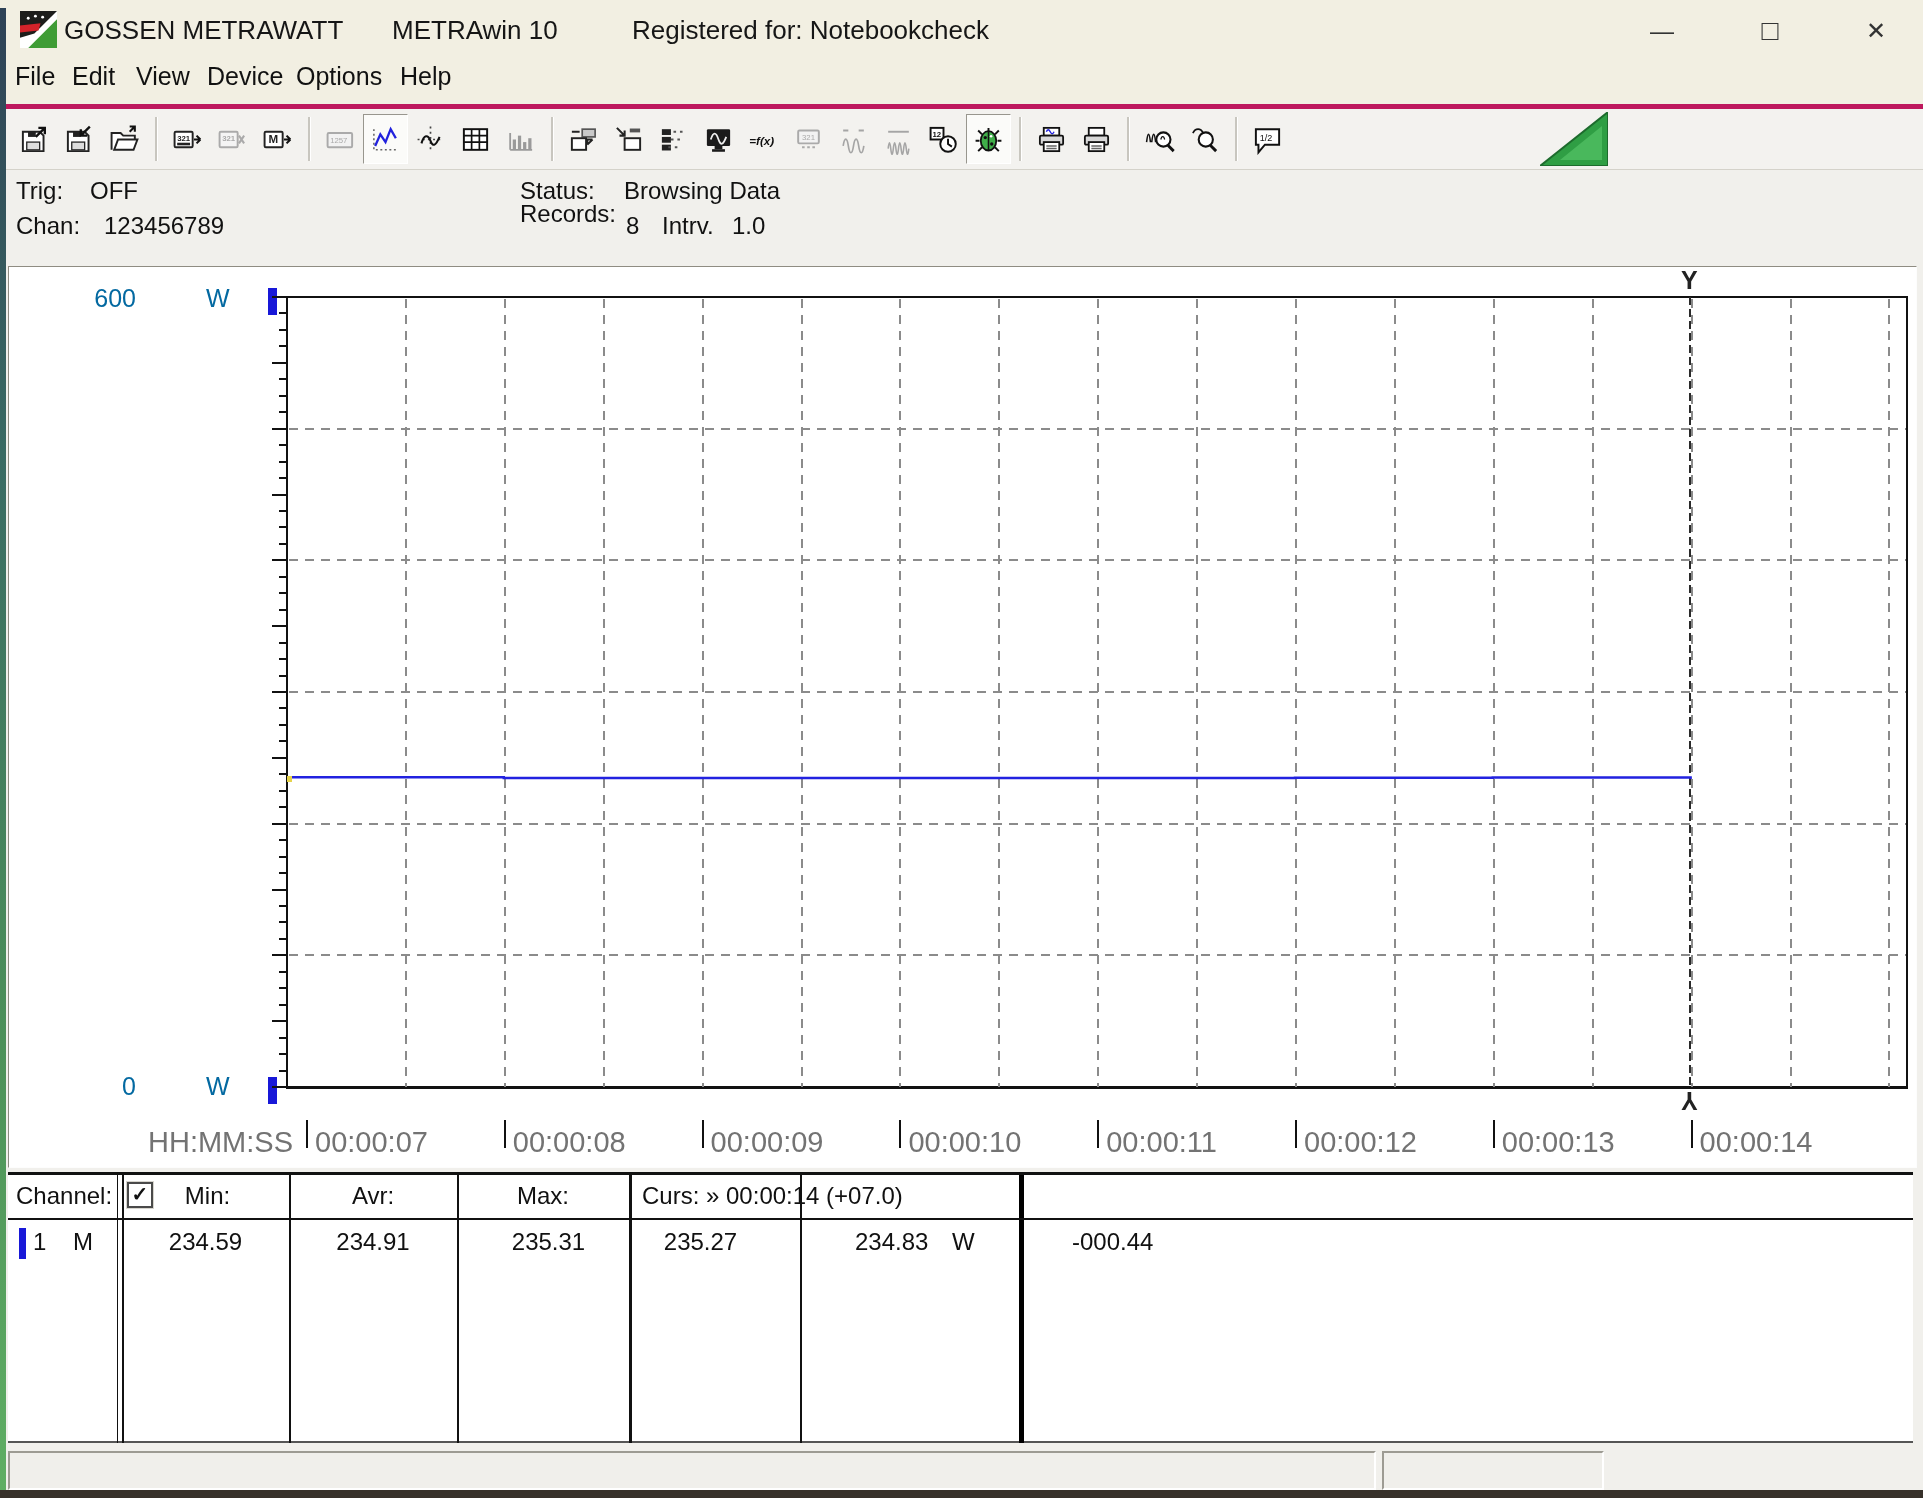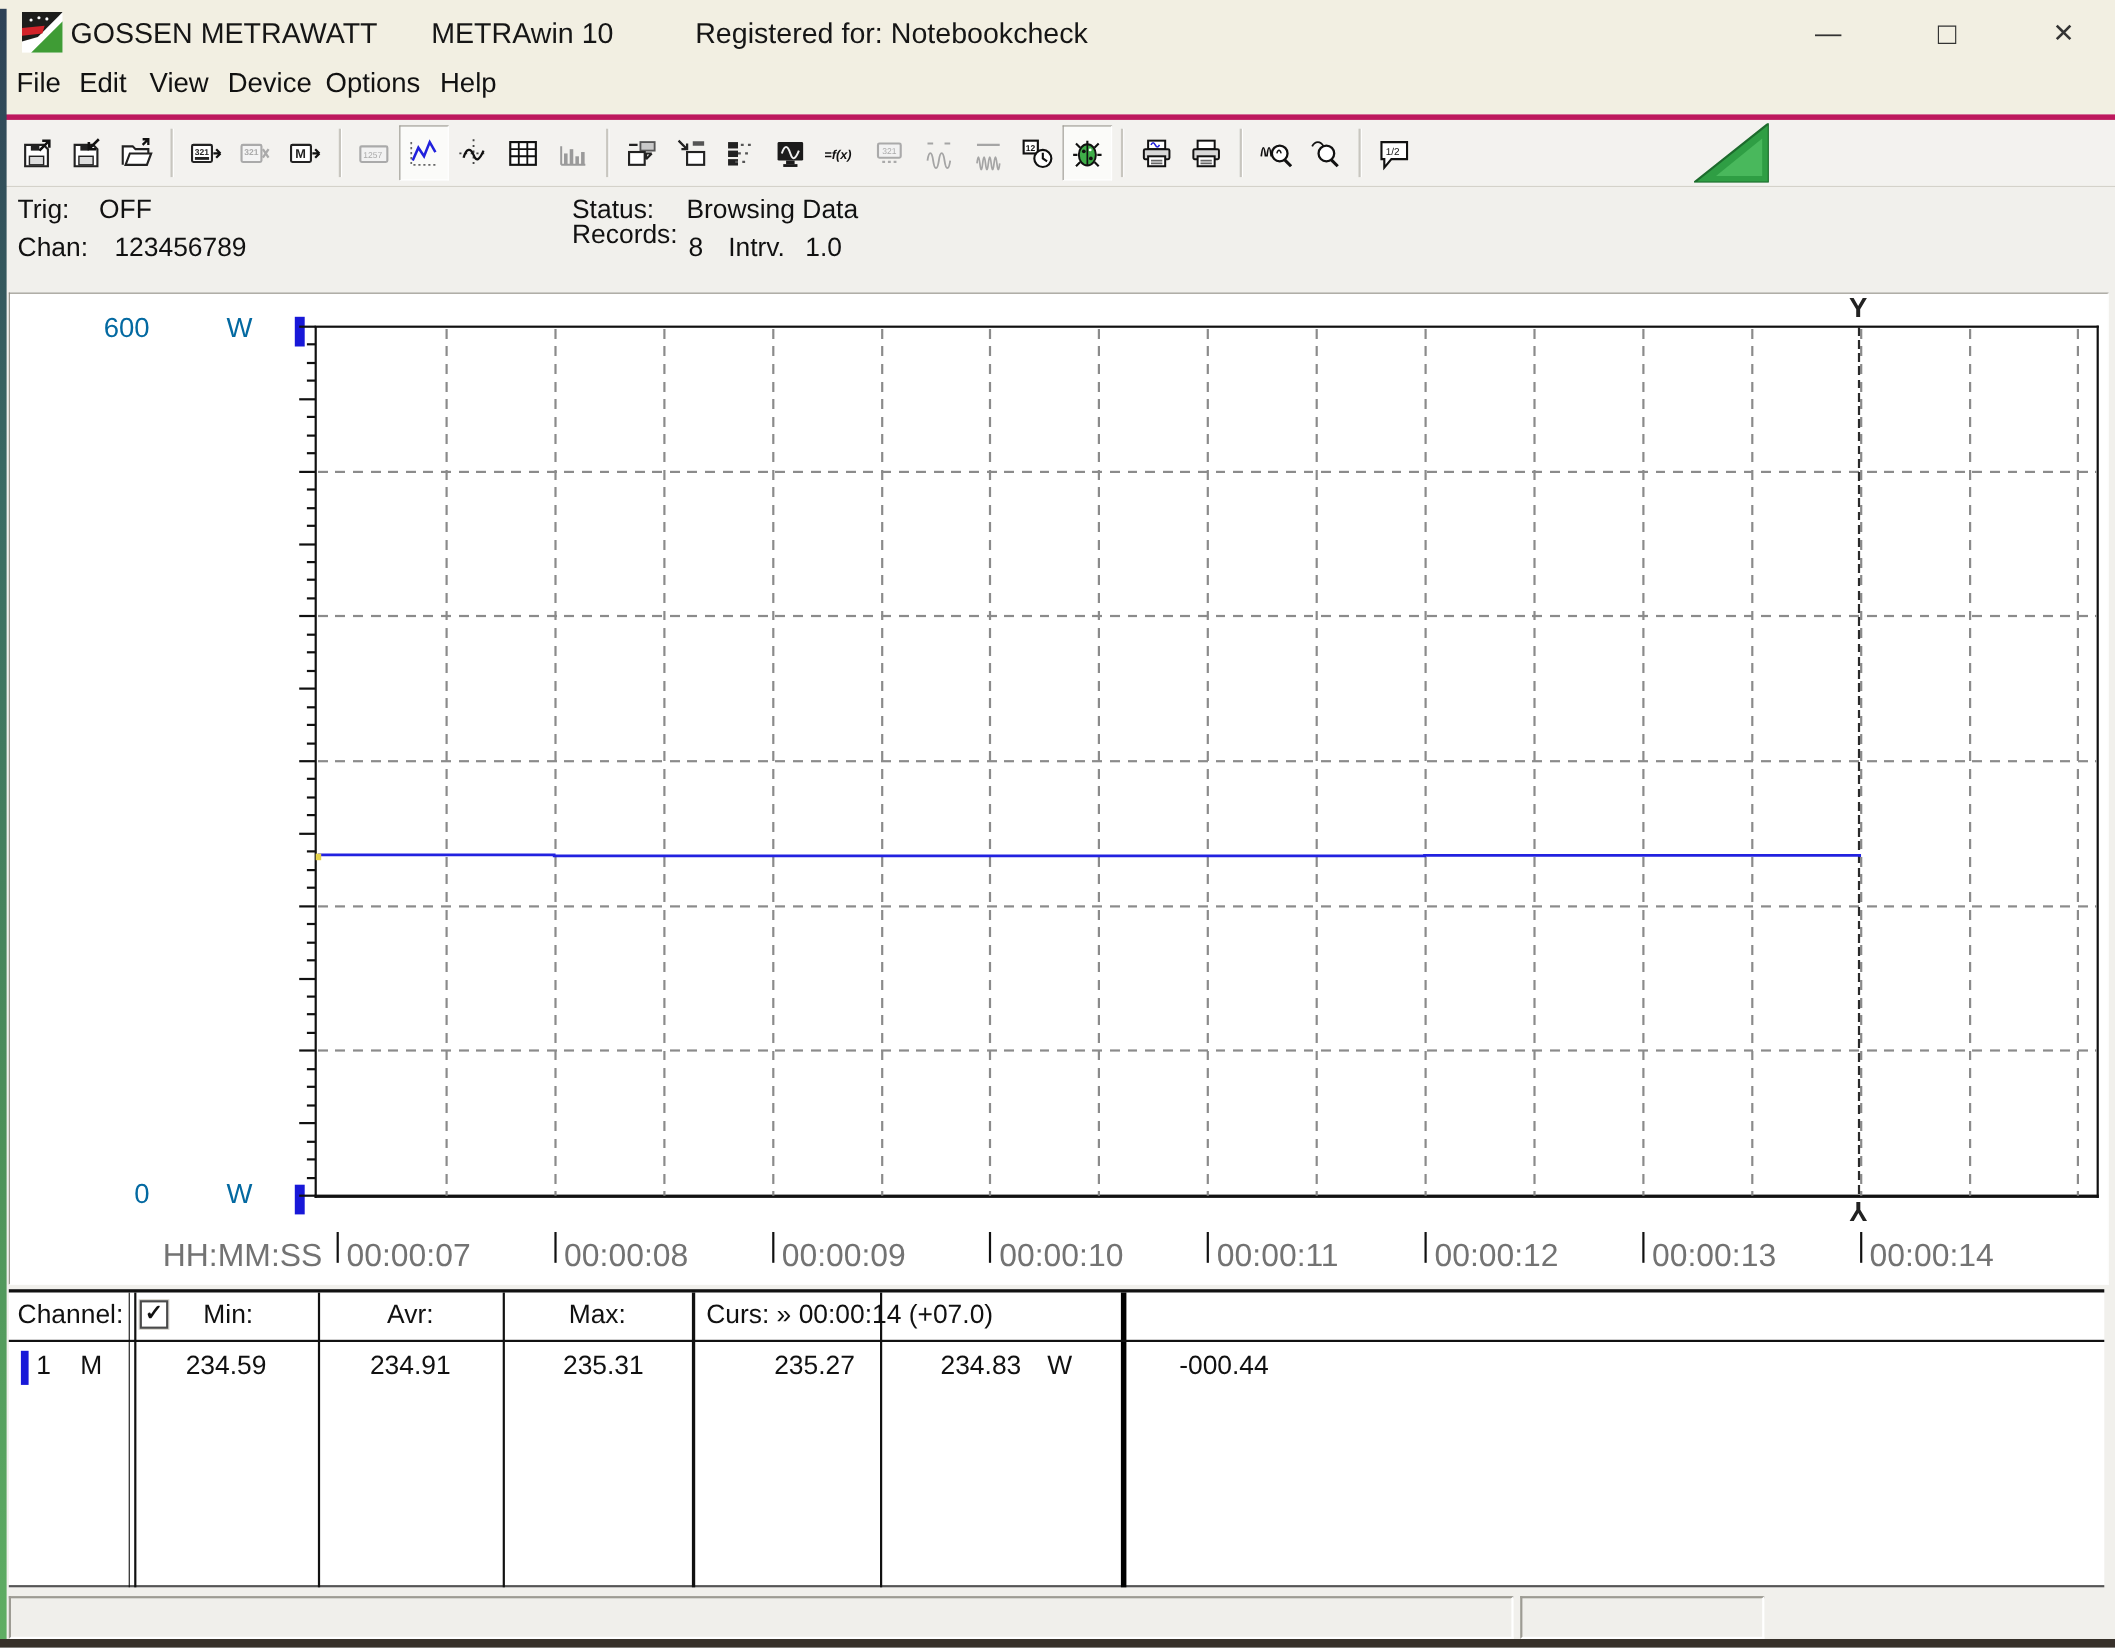--- a/index.html
+++ b/index.html
@@ -452,21 +452,21 @@
   <span class="tcell tcc" style="left:289px;top:1182px;width:168px;">Avr:</span>
   <span class="tcell tcc" style="left:457px;top:1182px;width:172px;">Max:</span>
   <span class="tcell" style="left:642px;top:1182px;">Curs: » 00:00:14 (+07.0)</span>
 
   <div class="rowmark"></div>
   <span class="tcell" style="left:33px;top:1228px;">1</span>
   <span class="tcell" style="left:73px;top:1228px;">M</span>
   <span class="tcell tcc" style="left:122px;top:1228px;width:167px;">234.59</span>
   <span class="tcell tcc" style="left:289px;top:1228px;width:168px;">234.91</span>
   <span class="tcell tcc" style="left:457px;top:1228px;width:183px;">235.31</span>
-  <span class="tcell tcc" style="left:632px;top:1228px;width:137px;margin-left:40px;">235.27</span>
+  <span class="tcell tcc" style="left:632px;top:1228px;width:137px;">235.27</span>
   <span class="tcell" style="left:855px;top:1228px;">234.83</span>
   <span class="tcell" style="left:952px;top:1228px;">W</span>
   <span class="tcell" style="left:1072px;top:1228px;">-000.44</span>
 
   <div class="seg" style="left:8px;width:1368px;"></div>
   <div class="seg" style="left:1382px;width:222px;"></div>
 
   <div class="bottomstrip"></div>
   <div class="leftsliver"></div>
 </div>

